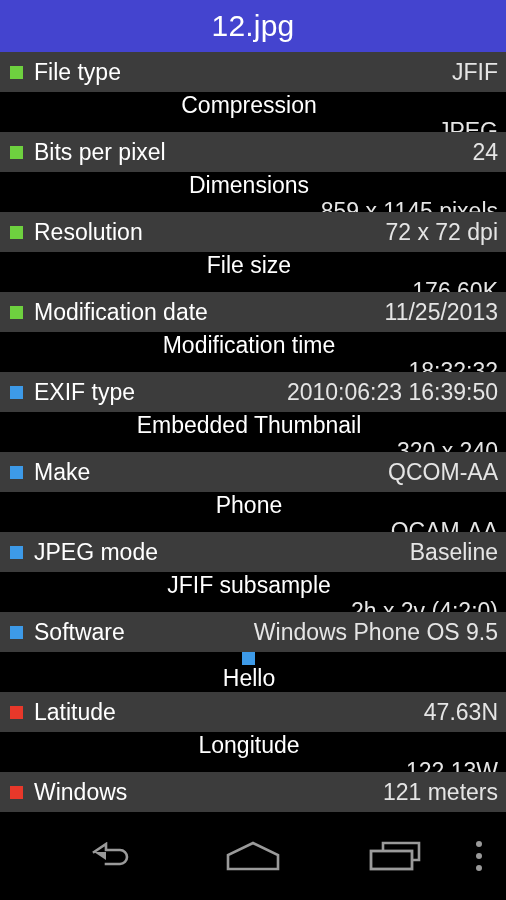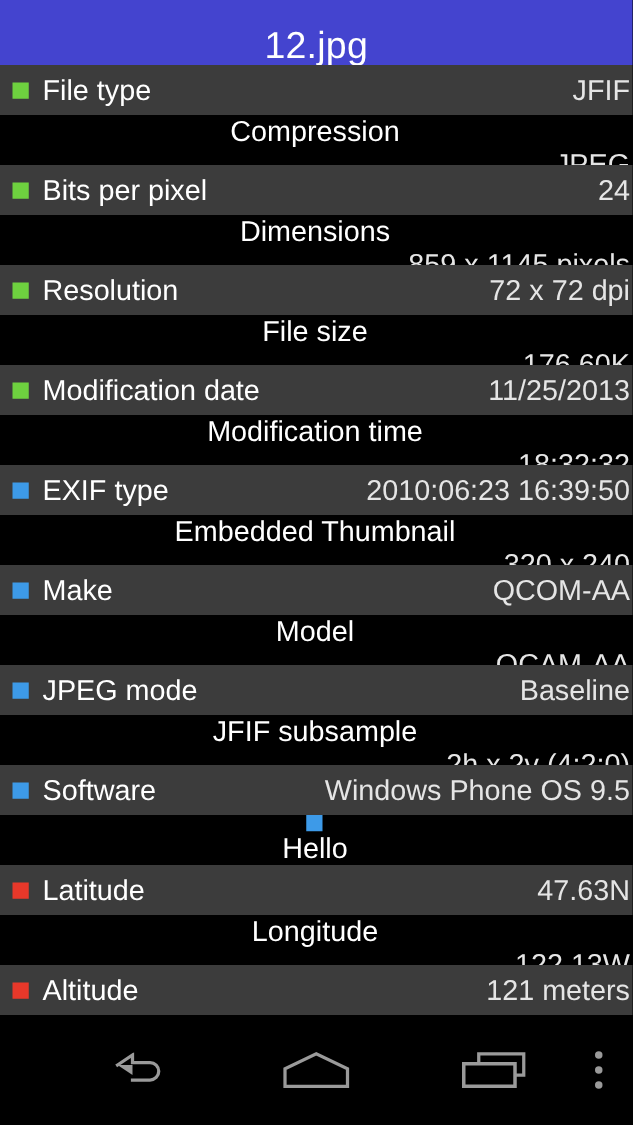--- a/index.html
+++ b/index.html
@@ -23,21 +23,21 @@
     display: flex;
     flex-direction: column;
   }
 
   
   .titlebar {
     height: 52px;
     min-height: 52px;
     background: #4444cf;
     display: flex;
-    align-items: flex-end;
+    align-items: center;
     justify-content: center;
     position: relative;
   }
   .titlebar-text {
     color: #ffffff;
     font-size: 30px;
     line-height: 30px;
     letter-spacing: 0.2px;
     font-weight: 400;
     white-space: nowrap;
@@ -50,21 +50,21 @@
     flex-direction: column;
     background: #000000;
   }
   .prop-row {
     height: 40px;
     min-height: 40px;
     display: flex;
     align-items: center;
     position: relative;
     overflow: hidden;
-    padding-right: 2px;
+    padding-right: 8px;
   }
   .prop-row.odd  { background: #3c3c3c; }
   .prop-row.even { background: #000000; flex-direction: column; }
 
   .bullet {
     width: 13px;
     height: 13px;
     min-width: 13px;
     margin-left: 10px;
     margin-right: 11px;
@@ -197,21 +197,21 @@
         <span class="prop-label">Embedded Thumbnail</span>
         <span class="prop-value">320 x 240</span>
       </div>
       <div class="prop-row odd">
         <span class="bullet blue"></span>
         <span class="prop-label">Make</span>
         <span class="prop-value">QCOM-AA</span>
       </div>
       <div class="prop-row even">
         <span class="bullet blue"></span>
-        <span class="prop-label">Model</span>
+        <span class="prop-label">Phone</span>
         <span class="prop-value">QCAM-AA</span>
       </div>
       <div class="prop-row odd">
         <span class="bullet blue"></span>
         <span class="prop-label">JPEG mode</span>
         <span class="prop-value">Baseline</span>
       </div>
       <div class="prop-row even">
         <span class="bullet blue"></span>
         <span class="prop-label">JFIF subsample</span>
@@ -231,21 +231,21 @@
         <span class="prop-label">Latitude</span>
         <span class="prop-value">47.63N</span>
       </div>
       <div class="prop-row even">
         <span class="bullet red"></span>
         <span class="prop-label">Longitude</span>
         <span class="prop-value">122.13W</span>
       </div>
       <div class="prop-row odd">
         <span class="bullet red"></span>
-        <span class="prop-label">Altitude</span>
+        <span class="prop-label">Windows</span>
         <span class="prop-value">121 meters</span>
       </div>
     </div>
 
   <div class="list-filler"></div>
 
   <div class="navbar">
 
     <div class="nav-btn nav-back">
       <span>

